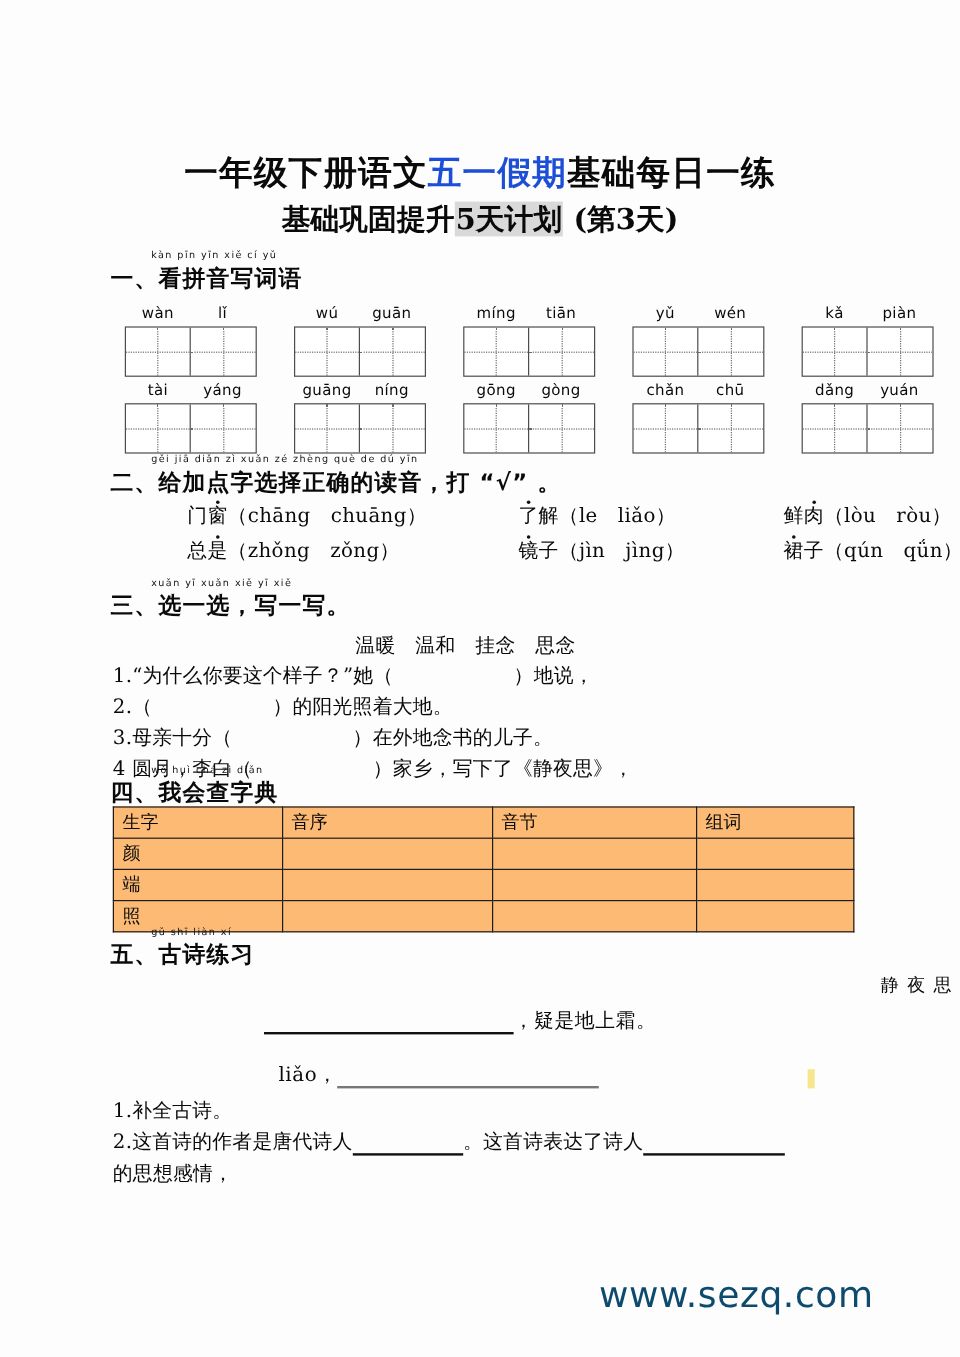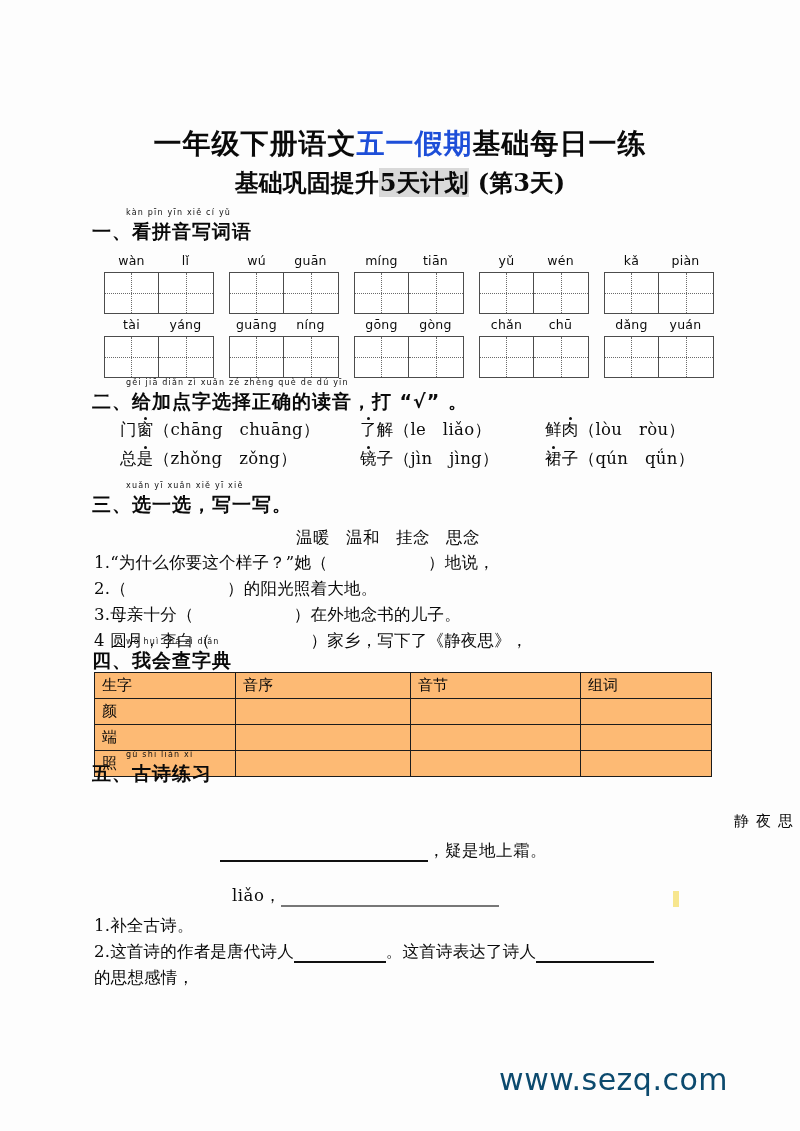--- a/index.html
+++ b/index.html
@@ -74,21 +74,21 @@
     color: #111;
     white-space: nowrap;
     font-family: "DejaVu Sans", "Liberation Sans", sans-serif;
   }
 
   
   .grid-row {
     position: absolute;
     left: 96px;
     display: flex;
-    gap: 0;
+    gap: 16px;
   }
   .grid-col {
     width: 125px;
     text-align: center;
   }
   .py-line {
     display: flex;
     font-size: 12.5px;
     font-family: "DejaVu Sans", "Liberation Sans", sans-serif;
     letter-spacing: 0.3px;
@@ -129,21 +129,21 @@
 
   
   .s2row {
     position: absolute;
     left: 120px;
     font-size: 16.5px;
     font-family: "DejaVu Serif", "Liberation Serif", serif;
     white-space: nowrap;
     letter-spacing: 0.3px;
   }
-  .s2row .item { display: inline-block; }
+  .s2row .item { display: inline-block; margin-left: 36px; }
   .s2row .g1 { width: 240px; }
   .s2row .g2 { width: 185px; }
   .dotted-ch { position: relative; }
   .dotted-ch::after {
     content: "";
     position: absolute;
     left: 50%;
     margin-left: -1.5px;
     top: -3px;
     width: 3px; height: 3px;
@@ -457,21 +457,21 @@
     </tr>
     <tr>
       <td class="c0">照</td>
       <td class="c1"></td>
       <td class="c2"></td>
       <td></td>
     </tr>
   </tbody>
     </table>
 
-  <div class="sec" style="top:761px">
+  <div class="sec" style="top:783px">
     <div class="sec-head">
       <span class="sec-py">gǔ shī liàn xí</span>
       <span>五、</span><span>古诗练习</span>
     </div>
   </div>
 
   <div class="poem-title" style="top:812px">静夜思</div>
 
   <div class="poem-line" style="top:840px; left:220px">
     <span class="blank b1"></span><span>，疑是地上霜。</span>

